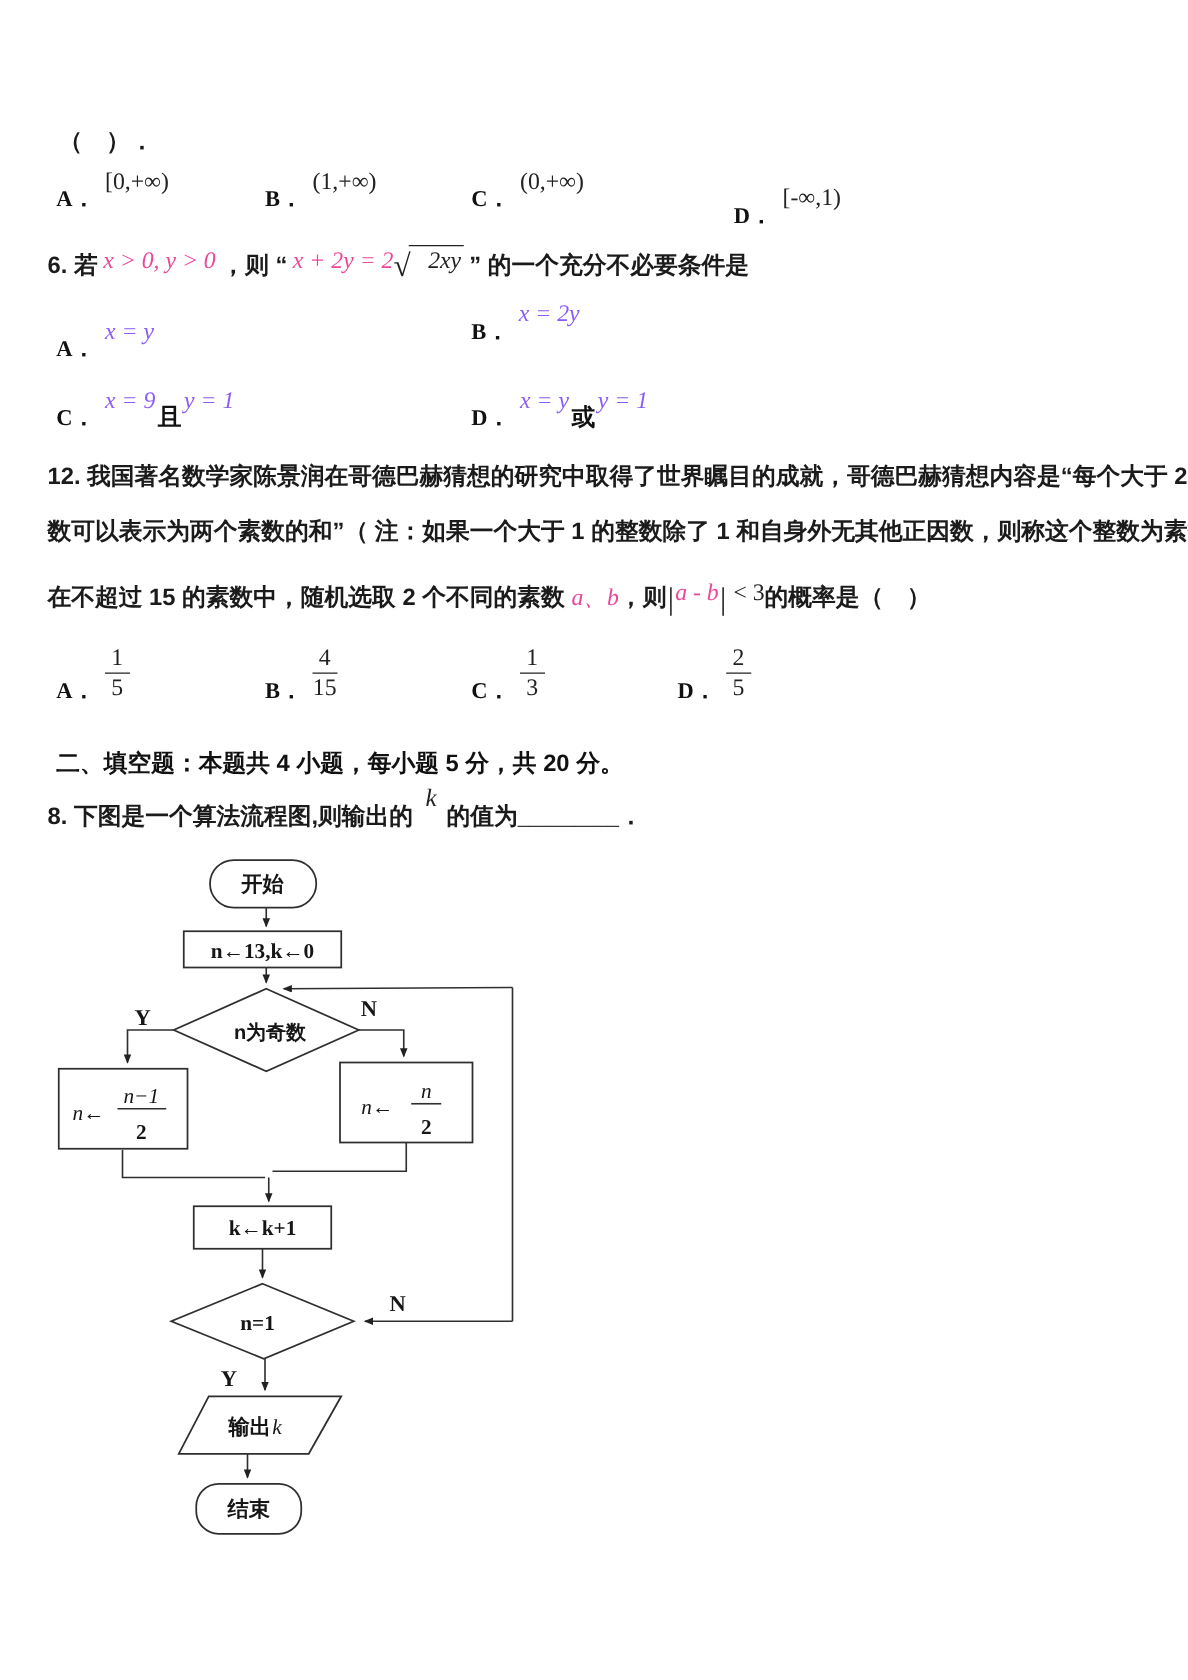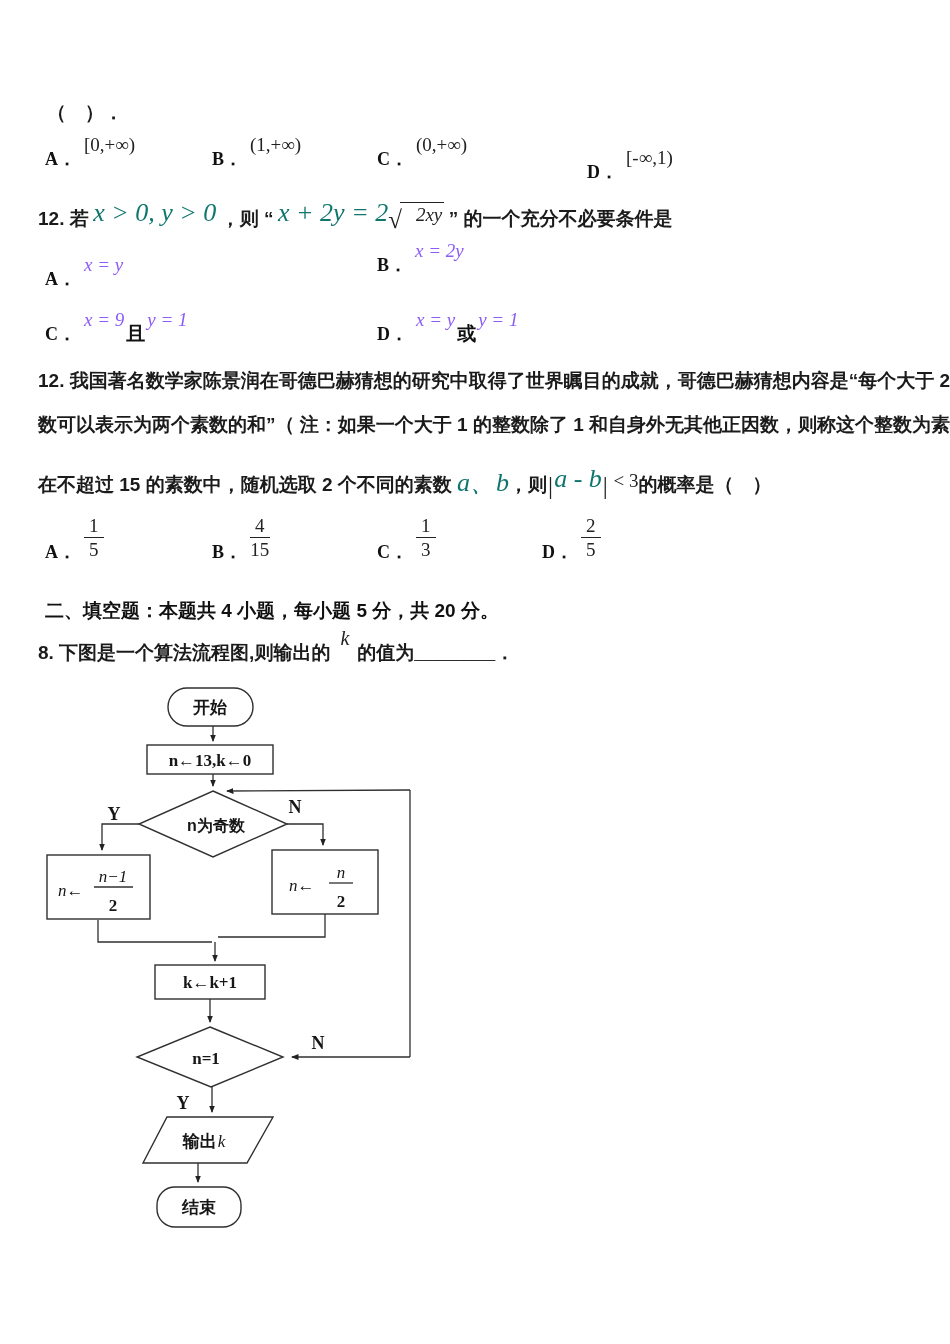--- a/index.html
+++ b/index.html
@@ -1,21 +1,21 @@
 <!DOCTYPE html>
 <html><head>
 <meta charset="utf-8">
 <style>
   html,body{margin:0;padding:0;background:#fff;}
   body{width:950px;height:1344px;position:relative;color:#1a1a1a;
        font-family:"Liberation Sans",sans-serif;}
   .line{position:absolute;white-space:nowrap;}
   .cn{font-family:"Liberation Sans",sans-serif;font-weight:600;font-size:19px;color:#1b1b1b;}
   .cn-big{font-family:"Liberation Sans",sans-serif;font-weight:700;font-size:19px;color:#111;}
-  .mi{font-family:"Liberation Serif",serif;font-style:italic;font-size:26px;color:#0f766e;}
+  .mi{font-family:"Liberation Serif",serif;font-style:italic;font-size:19px;color:#ec4899;}
   .mr{font-family:"Liberation Serif",serif;font-size:19px;color:#222;}
   .raised{vertical-align:4px;}
   .opt{position:absolute;white-space:nowrap;}
   .ol{font-family:"Liberation Serif",serif;font-weight:700;font-size:18px;color:#111;
       position:relative;top:14px;margin-right:8px;}
   .ov{font-family:"Liberation Serif",serif;font-size:19px;color:#222;}
   .ovi{font-family:"Liberation Serif",serif;font-style:italic;font-size:19px;color:#8b5cf6;}
   .conj{font-family:"Liberation Sans",sans-serif;font-weight:700;font-size:19px;color:#111;
         position:relative;top:14px;margin:0 2px;}
   .frac{display:inline-flex;flex-direction:column;align-items:center;
@@ -53,21 +53,21 @@
   <span class="ol">B．</span><span class="ov">(1,+∞)</span>
 </div>
 <div class="opt" style="left:377px;top:133px;">
   <span class="ol">C．</span><span class="ov">(0,+∞)</span>
 </div>
 <div class="opt" style="left:542px;top:146px;margin-left:45px;">
   <span class="ol">D．</span><span class="ov">[-∞,1)</span>
 </div>
 
 <div class="line" style="left:38px;top:198px;">
-  <span class="cn">12. 若</span>
+  <span class="cn">6. 若</span>
   <span class="mi raised">x &gt; 0, y &gt; 0</span>
   <span class="cn">，则 “</span>
   <span class="mi raised">x + 2y = 2</span><span class="rad raised">√</span><span class="radicand raised">2xy</span>
   <span class="cn">” 的一个充分不必要条件是</span>
 </div>
 
 <div class="opt" style="left:45px;top:253px;">
   <span class="ol">A．</span><span class="ovi">x = y</span>
 </div>
 <div class="opt" style="left:377px;top:239px;">

